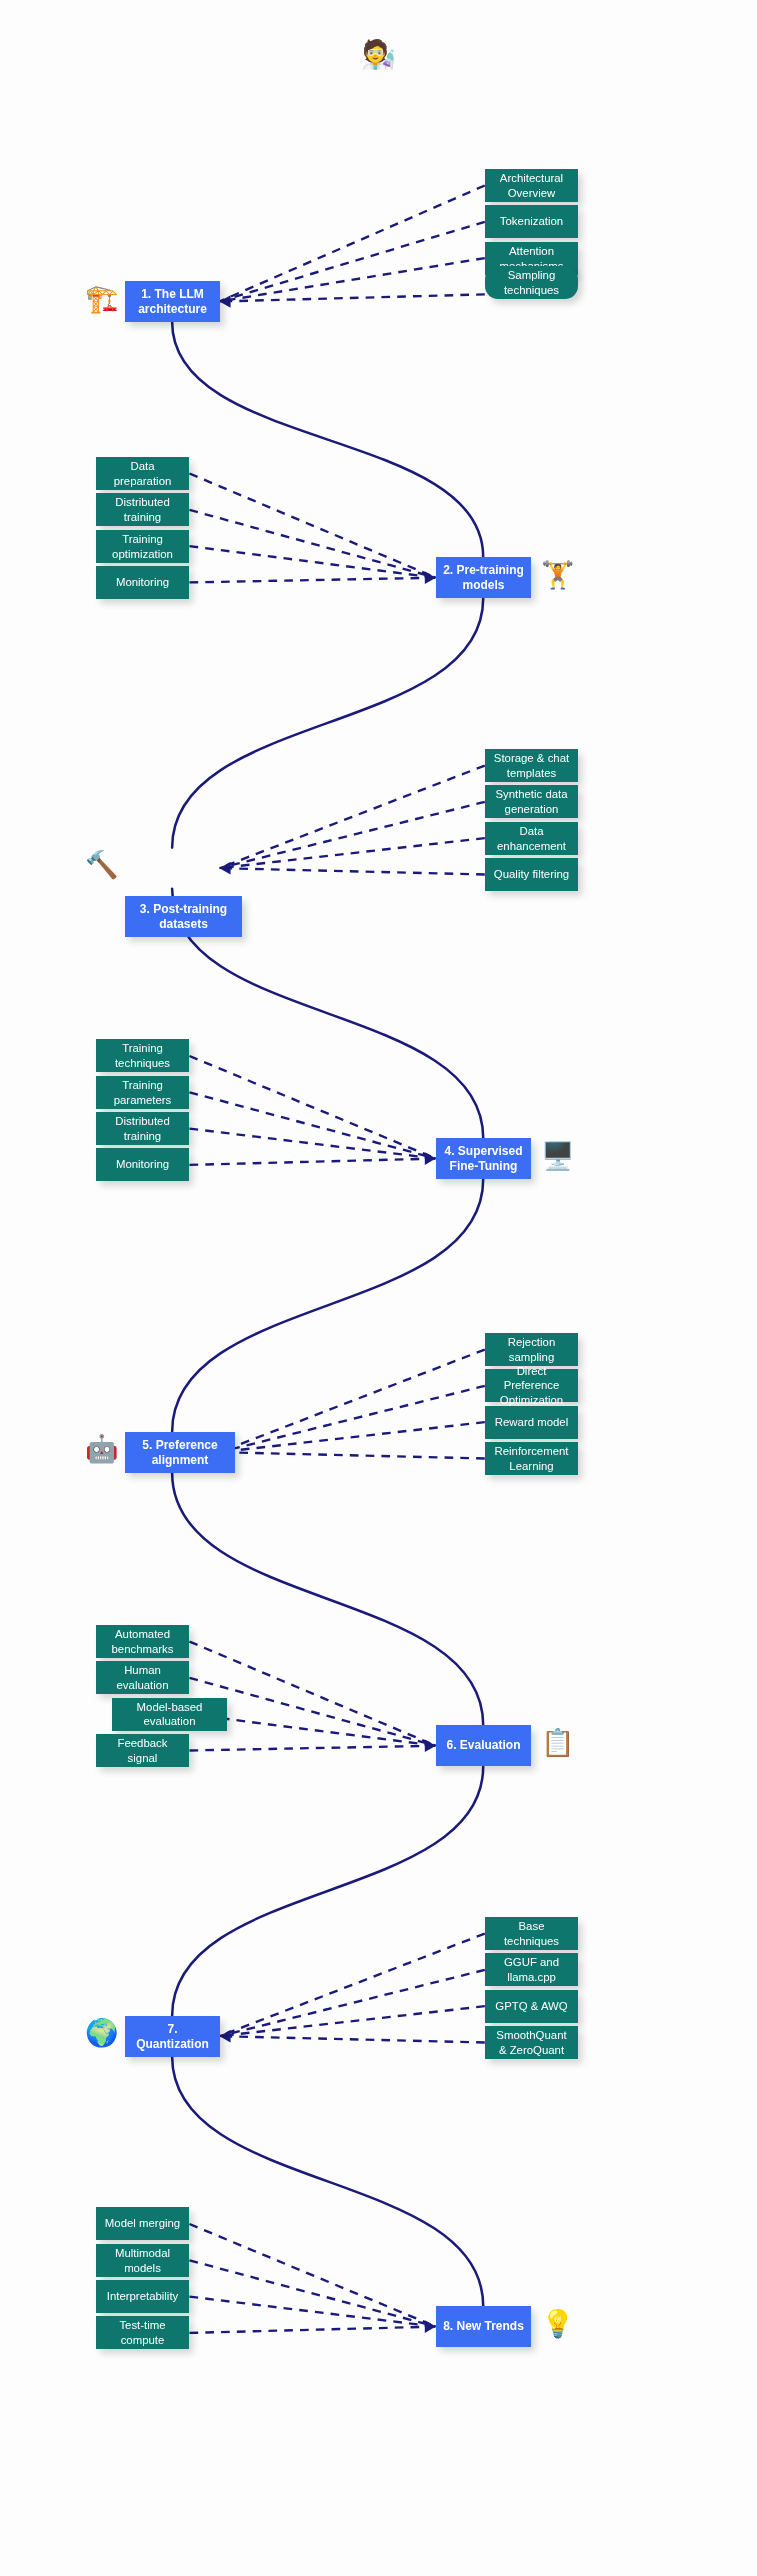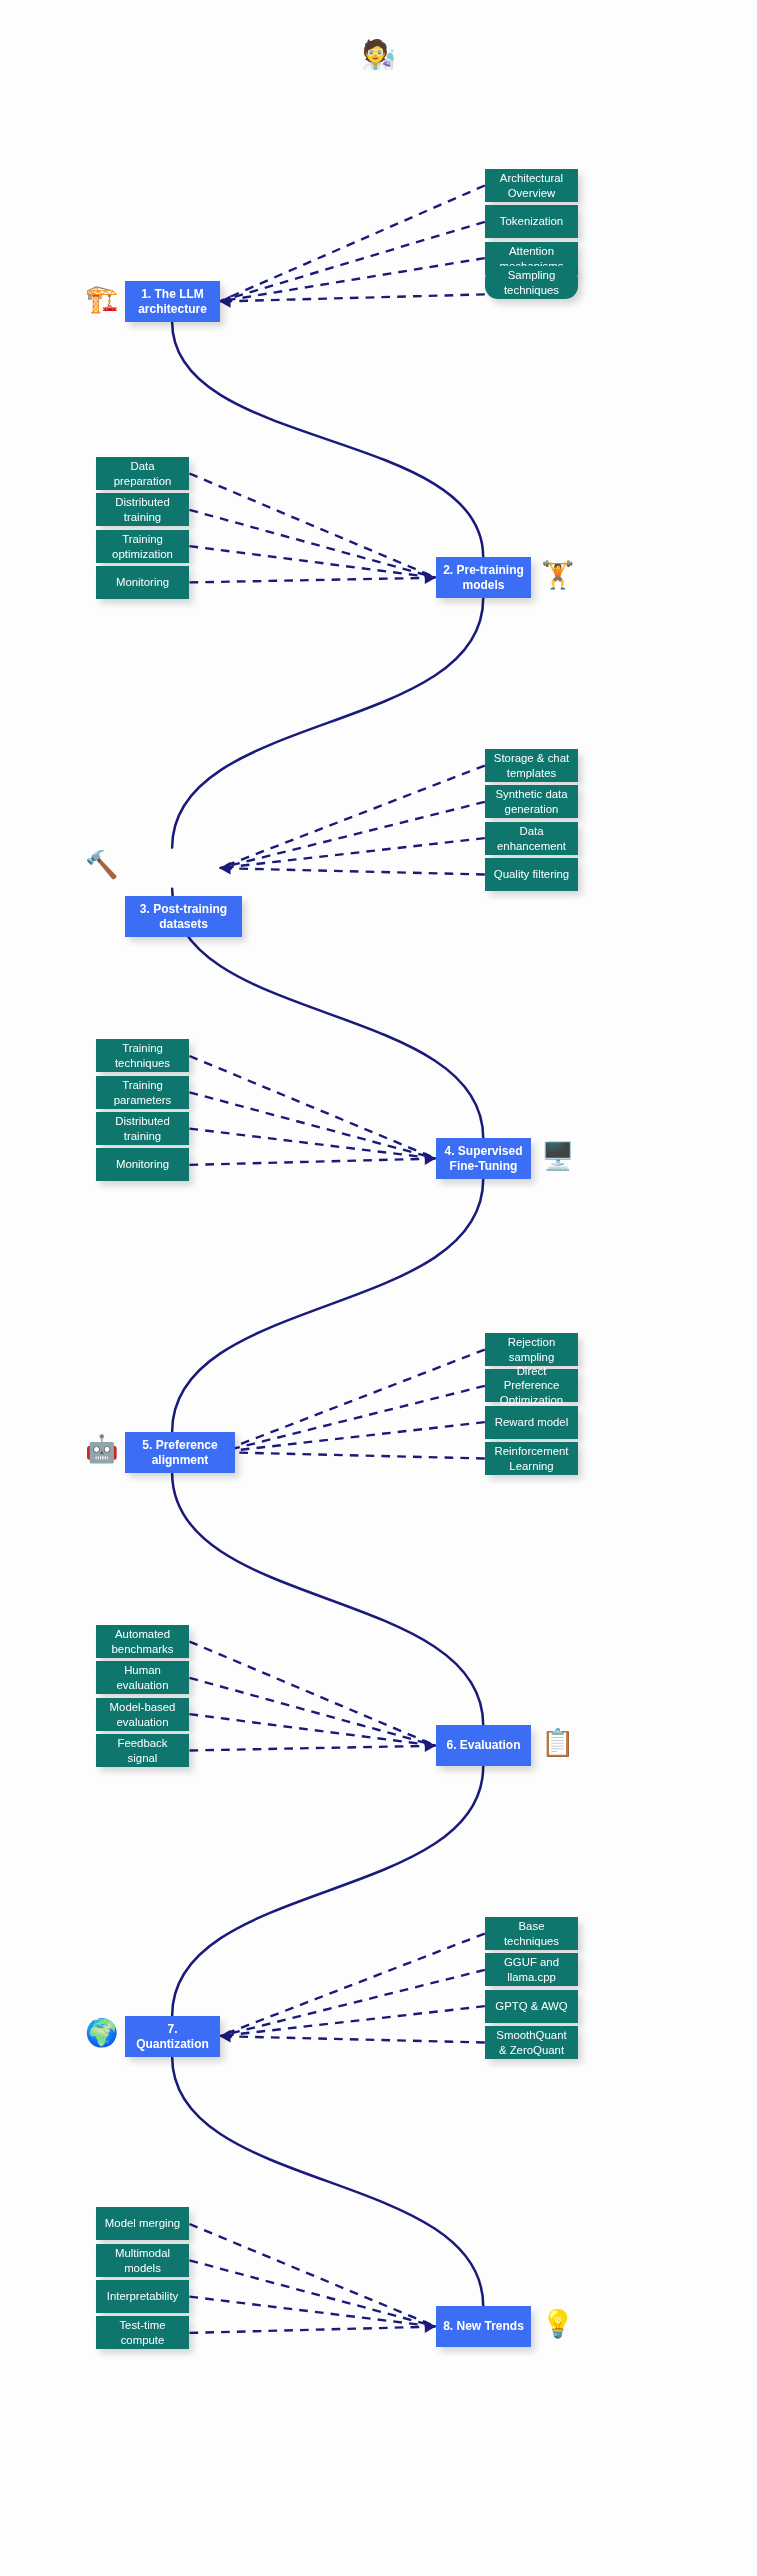--- a/index.html
+++ b/index.html
@@ -185,21 +185,21 @@
     <div class="node hub" style="left: 436px; top: 1725px; width: 95px; height: 41px;">
       <span>6. Evaluation</span>
     </div>
     <div class="side-emoji" style="left: 541px; top: 1730px;">📋</div>
     <div class="node leaf" style="left: 96px; top: 1625px; width: 93px; height: 33px;">
       <span>Automated benchmarks</span>
     </div>
     <div class="node leaf" style="left: 96px; top: 1661px; width: 93px; height: 33px;">
       <span>Human evaluation</span>
     </div>
-    <div class="node leaf" style="left: 96px; top: 1698px; width: 93px; height: 33px;">
+    <div class="node leaf" style="left: 112px; top: 1698px; width: 115px; height: 33px; align-items: flex-end;">
       <span>Model-based evaluation</span>
     </div>
     <div class="node leaf" style="left: 96px; top: 1734px; width: 93px; height: 33px;">
       <span>Feedback signal</span>
     </div>
     <div class="node hub" style="left: 125px; top: 2016px; width: 95px; height: 41px;">
       <span>7. Quantization</span>
     </div>
     <div class="side-emoji" style="left: 85px; top: 2020px;">🌍</div>
     <div class="node leaf" style="left: 485px; top: 1917px; width: 93px; height: 33px;">

